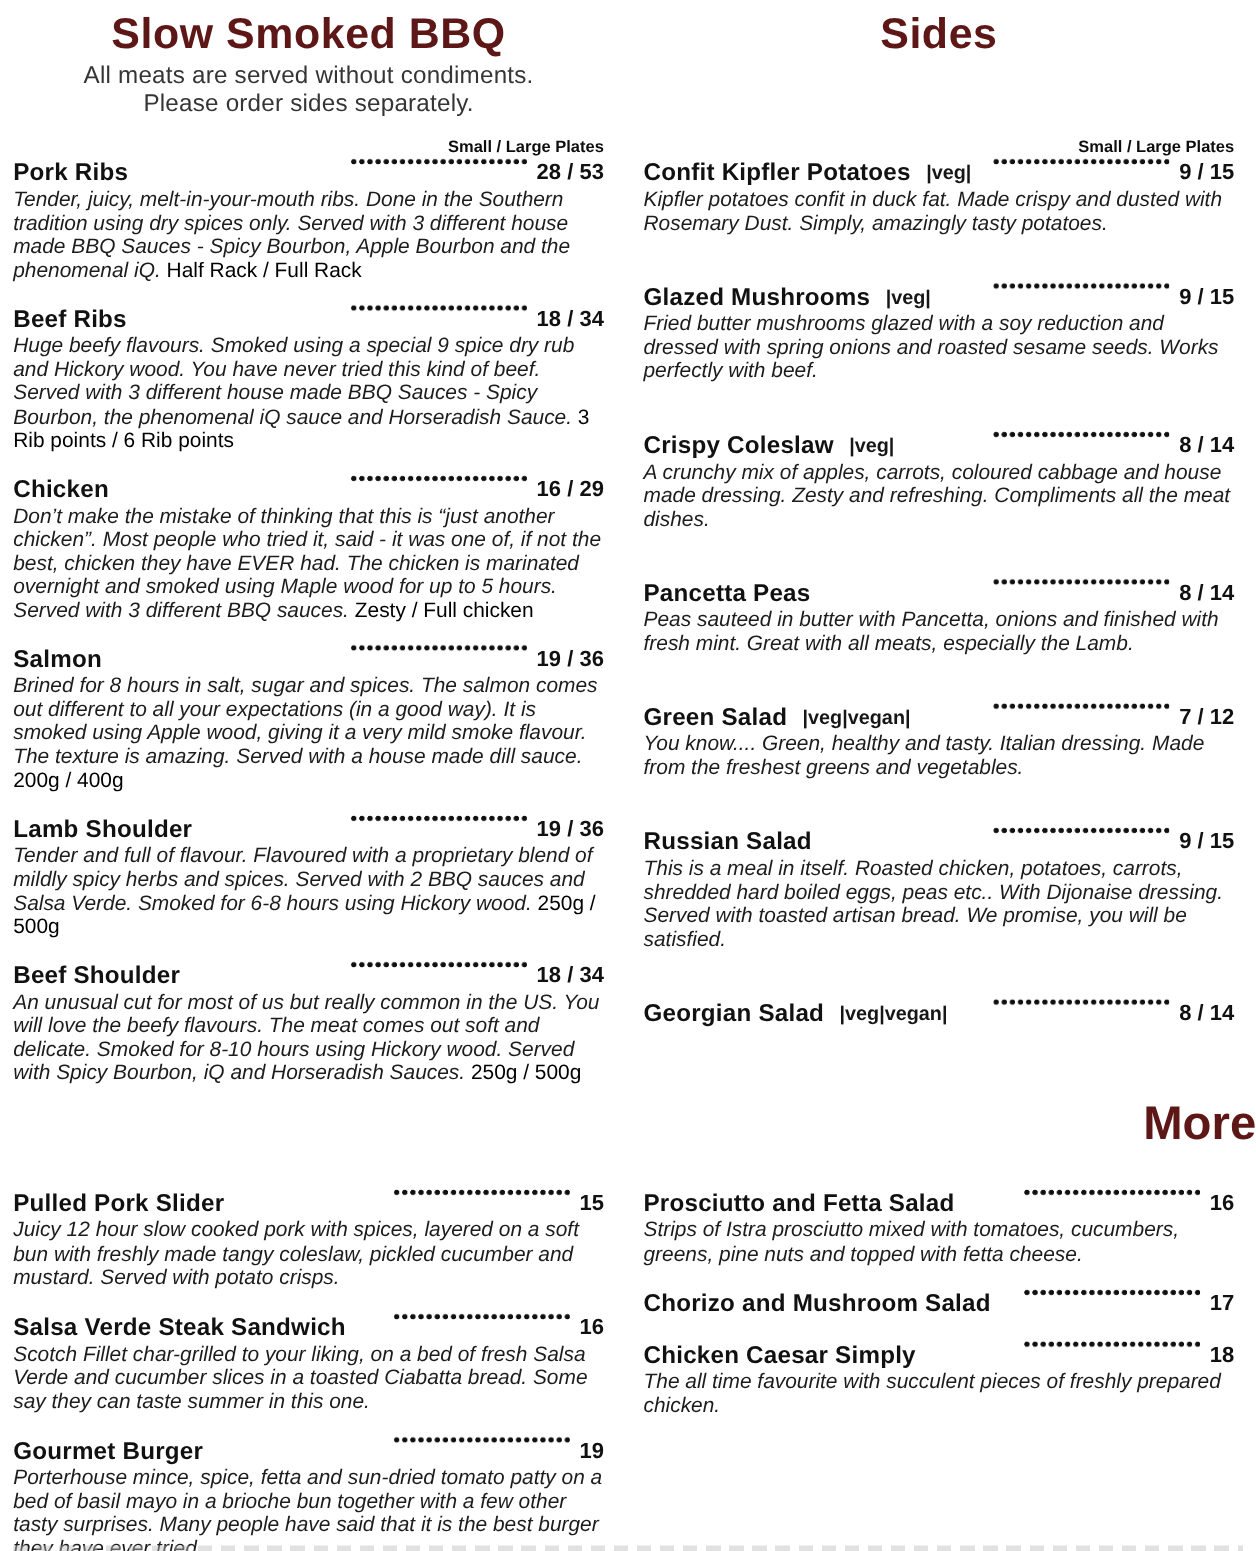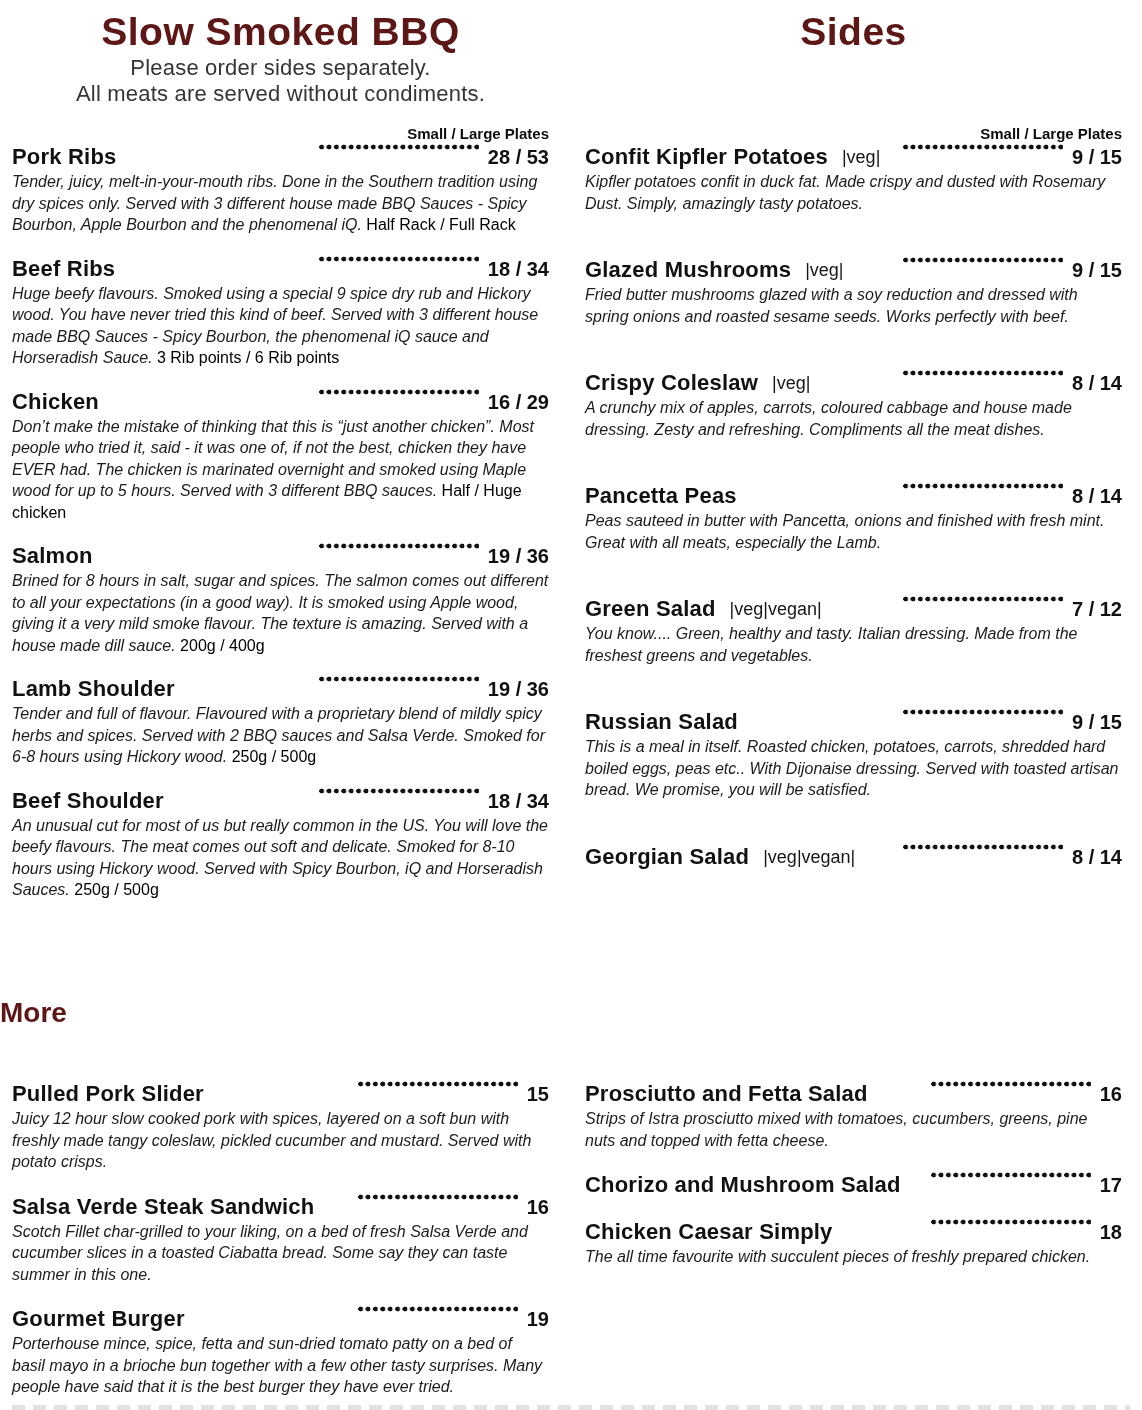--- a/index.html
+++ b/index.html
@@ -42,46 +42,46 @@
     color: #0d0d0d;
     padding-bottom: 2px;
   }
 
   .menu-item { margin-bottom: 20px; }
   .col-sides .menu-item { margin-bottom: 43px; }
   .col-more .menu-item { margin-bottom: 21px; }
 
   .item-head { display: flex; align-items: flex-start; line-height: 26px; margin-bottom: 1px; }
   .item-name { font-size: 22px; font-weight: 800; letter-spacing: 0.2px; white-space: nowrap; }
-  .item-tag  { font-size: 18px; font-weight: 400; color: #161616; margin-left: 14px; white-space: nowrap; }
+  .item-tag  { font-size: 18px; font-weight: 700; color: #161616; margin-left: 14px; white-space: nowrap; }
   .item-tag:empty { display: none; }
   .head-spacer { flex: 1 1 auto; min-width: 0; }
   .dot-leader {
     flex: 0 0 auto;
     width: 160px;
     height: 6px;
     margin-right: 9px;
     background-image: radial-gradient(circle at 2.6px 3px, #101010 2.15px, rgba(0,0,0,0) 2.7px);
     background-size: 7.4px 6px;
     background-repeat: repeat-x;
     background-position: left bottom;
   }
   .item-price { font-size: 20px; font-weight: 800; white-space: nowrap; }
 
-  .item-desc { font-size: 16px; line-height: 21.5px; color: #1c1c1c; }
+  .item-desc { font-size: 19px; line-height: 21.5px; color: #1c1c1c; }
   .desc-text { font-style: italic; }
   .desc-serving { font-style: normal; color: #000; }
   .desc-serving:empty { display: none; }
 
   .more-title {
     position: absolute;
     top: 998px; left: 0;
     width: 100%;
-    text-align: left;
-    font-size: 28px;
+    text-align: right;
+    font-size: 43px;
     font-weight: 800;
     color: var(--accent, #5d1716);
     line-height: 1.1;
   }
   .col-more { top: auto; }
   .col-more-left  { position: absolute; left: 12px;  top: 1081px; width: 537px; }
   .col-more-right { position: absolute; left: 585px; top: 1081px; width: 537px; }
 
   .clipped-footer {
     position: absolute;
@@ -93,22 +93,22 @@
   }
 </style>
 </head>
 <body>
 
 <div class="page">
 
   <div class="col col-bbq">
     <div class="col-header">
       <div class="section-title">Slow Smoked BBQ</div>
+      <div class="subtitle">All meats are served without condiments.</div>
       <div class="subtitle">Please order sides separately.</div>
-      <div class="subtitle">All meats are served without condiments.</div>
       <div class="plates-label">Small / Large Plates</div>
     </div>
 
     <div class="menu-item">
       <div class="item-head">
         <span class="item-name">Pork Ribs</span>
         <span class="head-spacer"></span>
         <span class="dot-leader"></span>
         <span class="item-price">28 / 53</span>
       </div>
@@ -133,21 +133,21 @@
 
     <div class="menu-item">
       <div class="item-head">
         <span class="item-name">Chicken</span>
         <span class="head-spacer"></span>
         <span class="dot-leader"></span>
         <span class="item-price">16 / 29</span>
       </div>
       <p class="item-desc">
         <span class="desc-text">Don’t make the mistake of thinking that this is “just another chicken”. Most people who tried it, said  - it was one of, if not the best, chicken they have EVER had. The chicken is marinated overnight and smoked using Maple wood for up to 5 hours. Served with 3 different BBQ sauces.</span>
-        <span class="desc-serving">Half / Huge chicken</span>
+        <span class="desc-serving">Zesty / Full chicken</span>
       </p>
     </div>
 
     <div class="menu-item">
       <div class="item-head">
         <span class="item-name">Salmon</span>
         <span class="head-spacer"></span>
         <span class="dot-leader"></span>
         <span class="item-price">19 / 36</span>
       </div>

